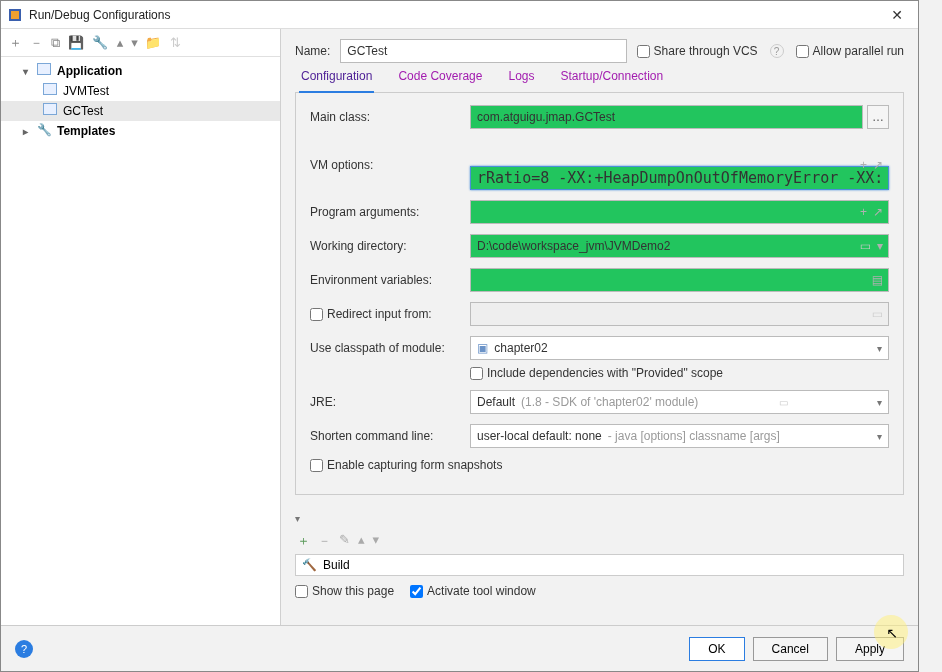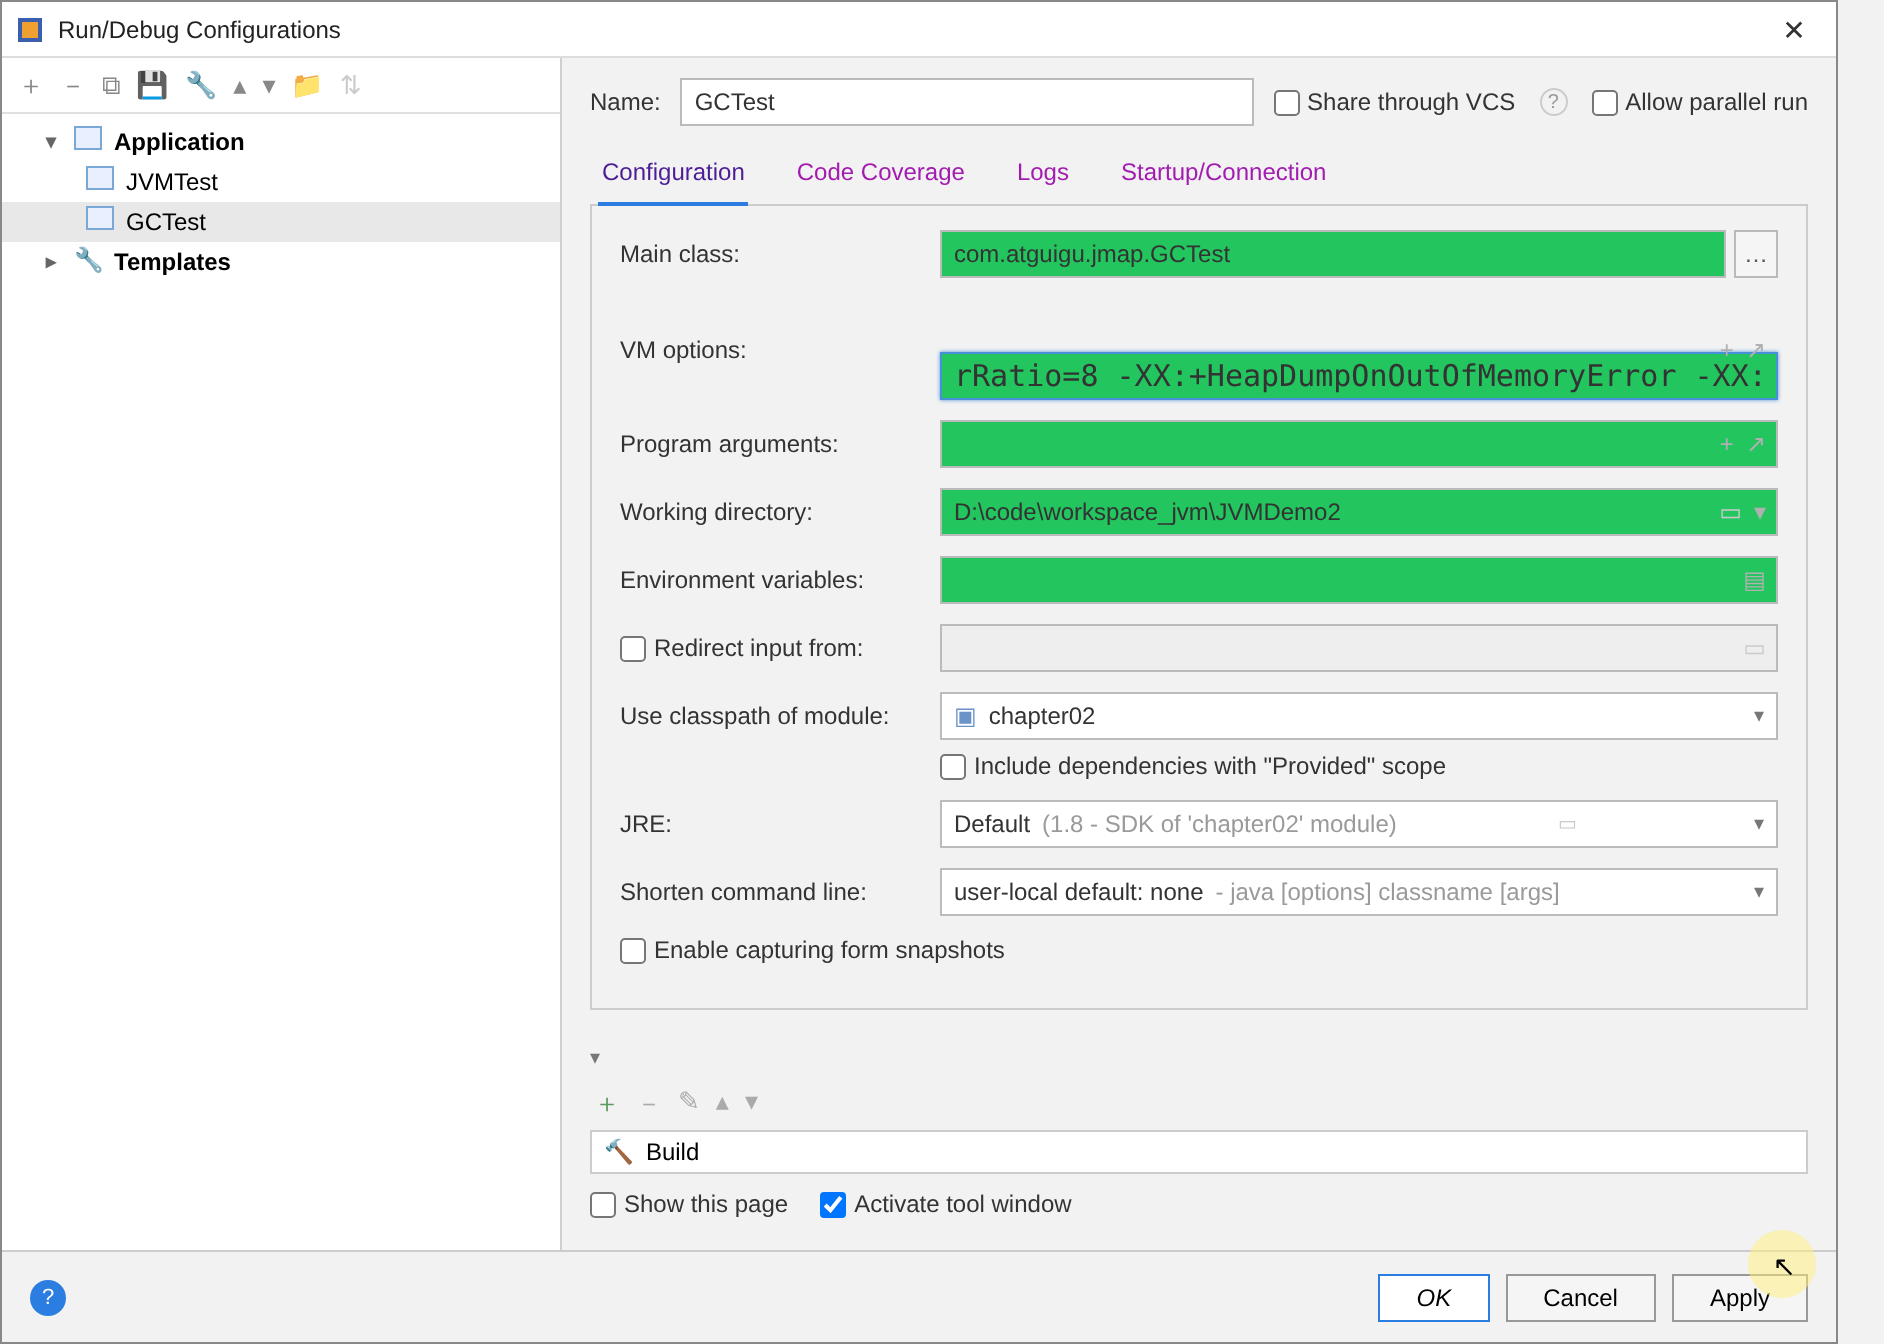--- a/index.html
+++ b/index.html
@@ -21,21 +21,21 @@
 .tree-row .caret { width: 14px; color: #666; font-size: 10px; }
 .tree-row .ticon { width: 16px; height: 16px; margin-right: 4px; }
 .tree-row.l1 { padding-left: 22px; }
 .tree-row.l2 { padding-left: 42px; }
 .tree-row.bold { font-weight: bold; }
 .tree-row.sel { background: #e8e8e8; }
 .app-icon { display:inline-block; width:14px; height:12px; background:#e8f0ff; border:1px solid #7ba7d7; }
 .tmpl-icon { display:inline-block; width:14px; height:12px; color:#555; }
 
 .main { flex: 1; display: flex; flex-direction: column; padding: 10px 14px 0 14px; background: #f2f2f2; overflow: hidden; }
-.name-row { display: flex; align-items: center; gap: 10px; margin-bottom: 10px; }
+.name-row { display: flex; align-items: center; gap: 10px; }
 .name-row label { color: #333; }
 .name-row input[type=text] { width: 280px; height: 24px; padding: 2px 6px; border: 1px solid #bbb; background: #fff; }
 .name-row .right { display: flex; align-items: center; gap: 12px; margin-left: auto; }
 .chk { display: flex; align-items: center; gap: 4px; color: #333; }
 .chk input { width: 13px; height: 13px; }
 .help-icon { color: #999; border:1px solid #ccc; border-radius:50%; width:14px; height:14px; display:inline-flex; align-items:center; justify-content:center; font-size:10px; }
 
 .tabs { display: flex; gap: 22px; border-bottom: 1px solid #ccc; padding: 0 4px; }
 .tab { padding: 6px 2px 8px 2px; color: #a21caf; cursor: pointer; }
 .tab.active { color: #4c1d95; border-bottom: 2px solid #2b7de1; margin-bottom: -1px; }
@@ -64,21 +64,21 @@
 .bl-toolbar span { cursor: pointer; font-size: 13px; }
 .bl-list { border: 1px solid #ccc; background: #fff; }
 .bl-item { display: flex; align-items: center; gap: 6px; padding: 3px 6px; }
 .hammer { color: #3a8a3a; font-size: 12px; }
 .bl-options { display: flex; gap: 16px; margin-top: 8px; }
 
 .footer { height: 46px; border-top: 1px solid #ccc; background:#f2f2f2; display: flex; align-items: center; padding: 0 14px; }
 .footer .help { width: 18px; height: 18px; border-radius: 50%; background: #2b7de1; color: #fff; display: flex; align-items:center; justify-content:center; font-size:11px; cursor:pointer; }
 .footer .btns { margin-left: auto; display: flex; gap: 8px; }
 .footer button { height: 24px; padding: 0 18px; border: 1px solid #999; background: #f5f5f5; cursor: pointer; }
-.footer button.primary { border: 1px solid #2b7de1; background:#fff;font-style:italic; }
+.footer button.primary { border: 1px solid #2b7de1; background:#fff; }
 .cursor { position:absolute; right: 20px; bottom: 30px; font-size:14px; pointer-events:none; }
 .glow { position:absolute; right:10px; bottom:22px; width:34px; height:34px; border-radius:50%; background: rgba(255,240,120,0.5); pointer-events:none; }
 </style>
 </head>
 <body>
 
 <div class="dialog">
 
   <div class="titlebar">
     <span class="icon">

